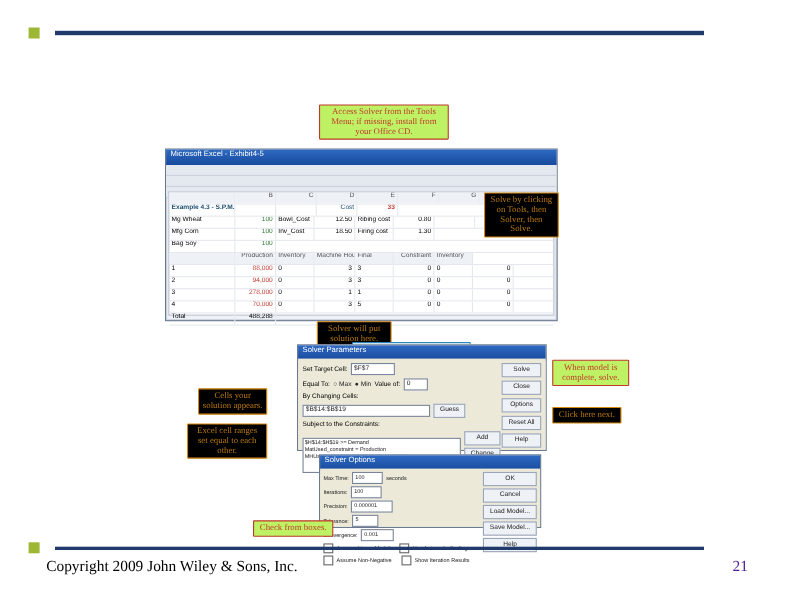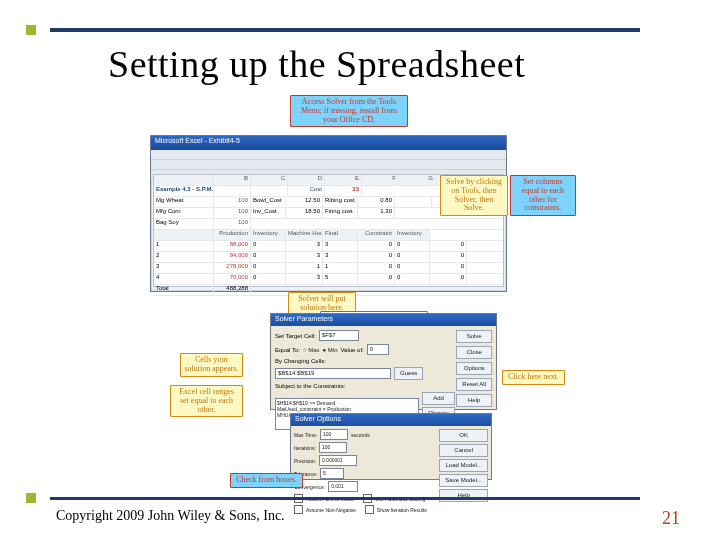--- a/index.html
+++ b/index.html
@@ -5,28 +5,28 @@
   html,body{margin:0;padding:0;width:720px;height:540px;background:#fff;font-family:"Times New Roman",serif;color:#000;overflow:hidden}
   .slide{position:relative;width:720px;height:540px;box-sizing:border-box}
   
   .bar{position:absolute;background:#1f3a6b}
   .bar.top-long{left:50px;top:28px;width:590px;height:4px}
   .bar.bottom-long{left:50px;top:497px;width:590px;height:3px}
   .sq{position:absolute;width:10px;height:10px;background:#9db634}
   .sq.tl{left:26px;top:25px}
   .sq.bl{left:26px;top:493px}
   .title{position:absolute;left:108px;top:42px;font-size:38px;letter-spacing:0.5px}
-  .copyright{position:absolute;left:56px;top:508px;font-size:14px}
-  .pagenum{position:absolute;right:40px;top:508px;font-size:18px;color:#c2410c}
+  .copyright{position:absolute;left:42px;top:508px;font-size:14px}
+  .pagenum{position:absolute;right:40px;top:508px;font-size:14px;color:#4c1d95}
 
   
   .figure{position:absolute;left:140px;top:95px;width:430px;height:390px}
   .note{position:absolute;font-size:8px;line-height:1.1;text-align:center;padding:2px 3px;border:1px solid;border-radius:1px}
-  .red{border-color:#c0392b;color:#c0392b;background:#7dd3fc}
-  .orange{border-color:#d68910;color:#b9770e;background:#fef9c3}
+  .red{border-color:#c0392b;color:#c0392b;background:#bef264}
+  .orange{border-color:#d68910;color:#b9770e;background:#000000}
   .blue{border-color:#2e86c1;color:#1b4f72;background:#fff}
 
   
   .win{position:absolute;background:#eef2f7;border:1px solid #6b7a90;box-shadow:0 0 0 1px #cfd6e0 inset;font-family:Tahoma,Arial,sans-serif}
   .excel{left:10px;top:40px;width:355px;height:155px}
   .excel .titlebar{height:12px;background:linear-gradient(#2e69c2,#174a9c);color:#fff;font-size:7px;padding:1px 4px}
   .toolbar-row{height:9px;background:#e4e8ef;border-bottom:1px solid #cbd2dd}
   .sheet{position:absolute;left:2px;right:2px;top:38px;bottom:4px;background:#fff;border:1px solid #b8c0cc;font-size:6px}
   .row{display:flex;height:10px;border-bottom:1px solid #e5e8ee}
   .cell{flex:0 0 auto;padding:0 2px;border-right:1px solid #e5e8ee;white-space:nowrap;overflow:hidden}
@@ -54,21 +54,20 @@
   .chk{width:7px;height:7px;border:1px solid #666;background:#fff;display:inline-block}
 </style>
 </head>
 <body>
 
 <div class="slide">
 
   <div class="sq tl"></div>
   <div class="bar top-long"></div>
 
-  <div class="title">Setting up the Spreadsheet</div>
 
   <div class="figure">
 
     <div class="note red" style="left:150px;top:0;width:110px">Access Solver from the Tools Menu; if missing, install from your Office CD.</div>
 
     <div class="win excel">
       <div class="titlebar">Microsoft Excel - Exhibit4-5</div>
       <div class="toolbar-row"></div>
       <div class="toolbar-row"></div>
       <div class="toolbar-row"></div>
@@ -162,28 +161,28 @@
           <div class="cell n">0</div>
         </div>
         <div class="row">
           <div class="cell lbl">Total</div>
           <div class="cell n">488,288</div>
         </div>
       </div>
     </div>
 
     <div class="note orange" style="left:300px;top:80px;width:60px">Solve by clicking on Tools, then Solver, then Solve.</div>
-    <div class="note red" style="left:370px;top:80px;width:58px">Set columns equal to each other for constraints.</div>
 
     <div class="note orange" style="left:148px;top:197px;width:60px">Solver will put solution here.</div>
     <div class="note blue" style="left:180px;top:216px;width:100px;border-style:solid">Minimize cost of solution.</div>
 
     <div class="note orange" style="left:40px;top:258px;width:55px">Cells your solution appears.</div>
     <div class="note orange" style="left:30px;top:290px;width:65px">Excel cell ranges set equal to each other.</div>
 
+    <div class="note red" style="left:362px;top:232px;width:62px">When model is complete, solve.</div>
     <div class="note orange" style="left:362px;top:275px;width:55px">Click here next.</div>
 
     <div class="win solver">
       <div class="titlebar">Solver Parameters</div>
       <div class="body">
         <div class="fld-row">
           <span class="lblf">Set Target Cell:</span>
           <span class="inp" style="width:34px">$F$7</span>
         </div>
         <div class="fld-row">

